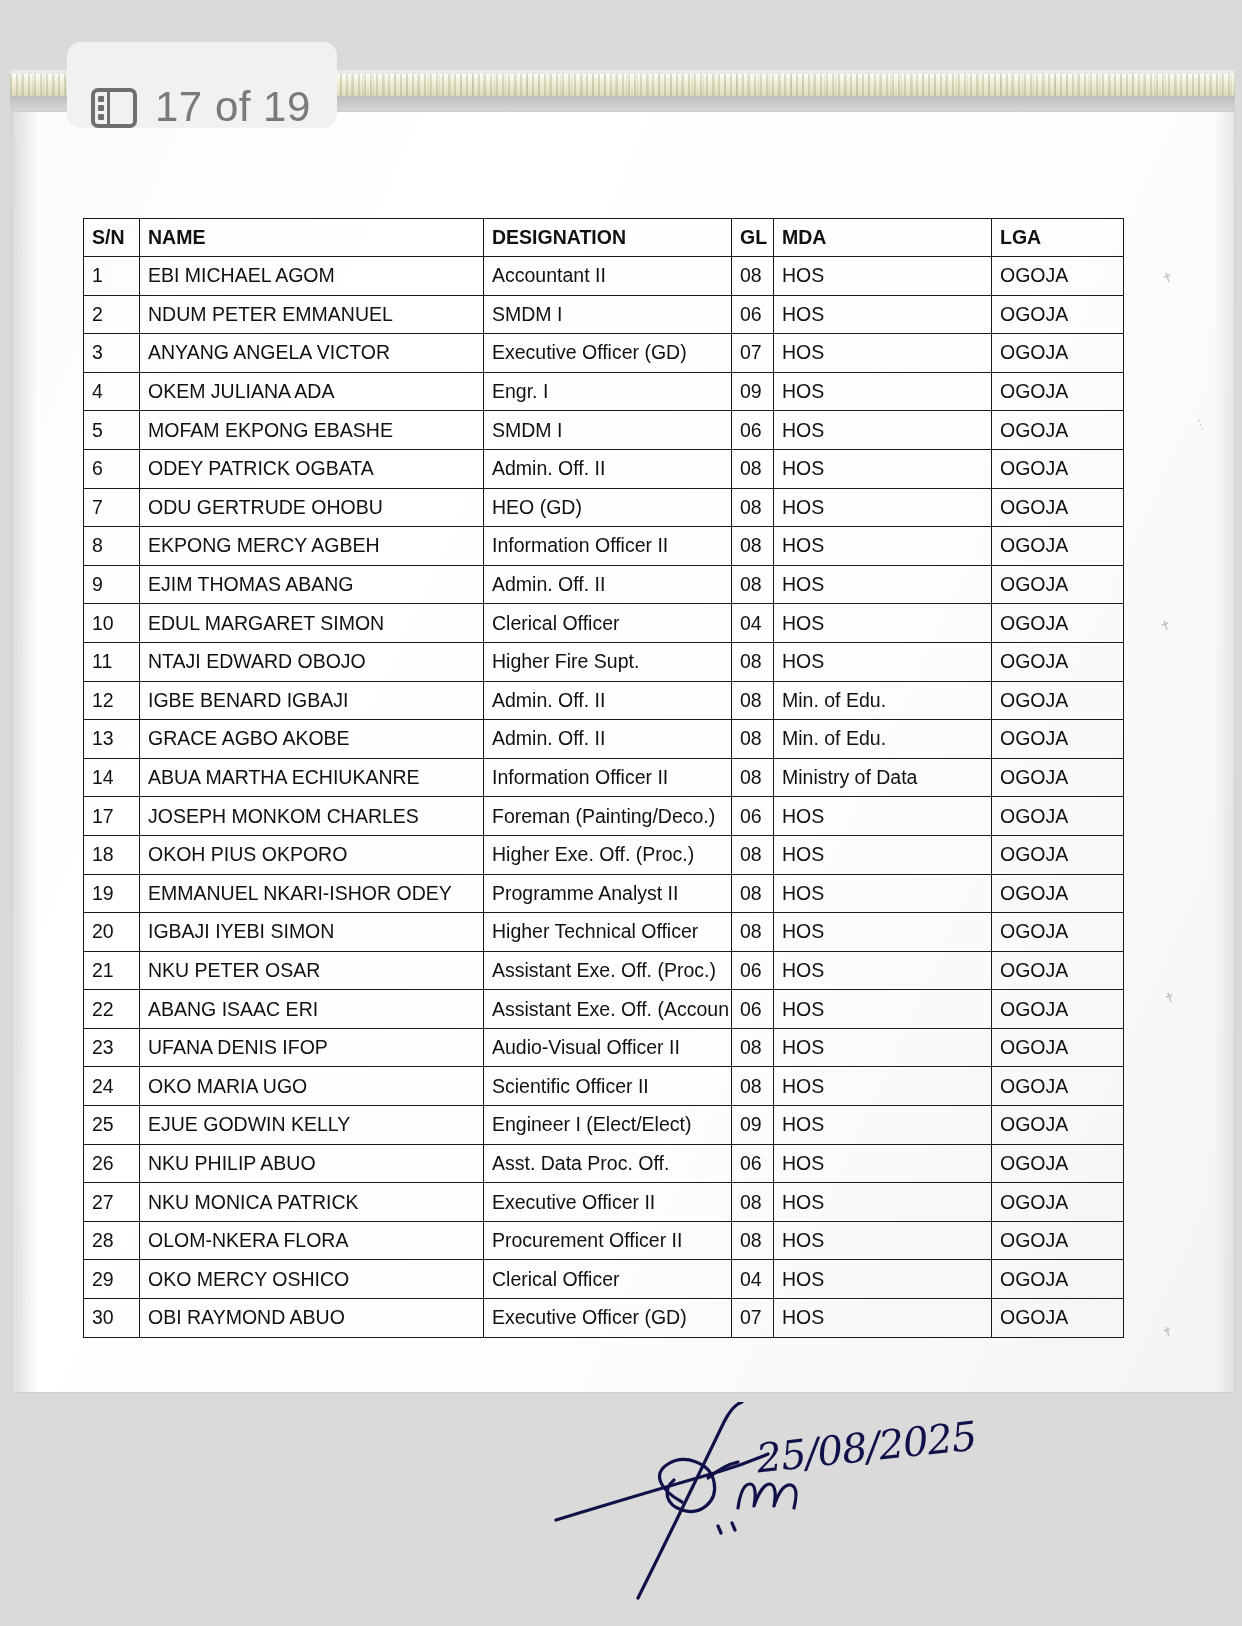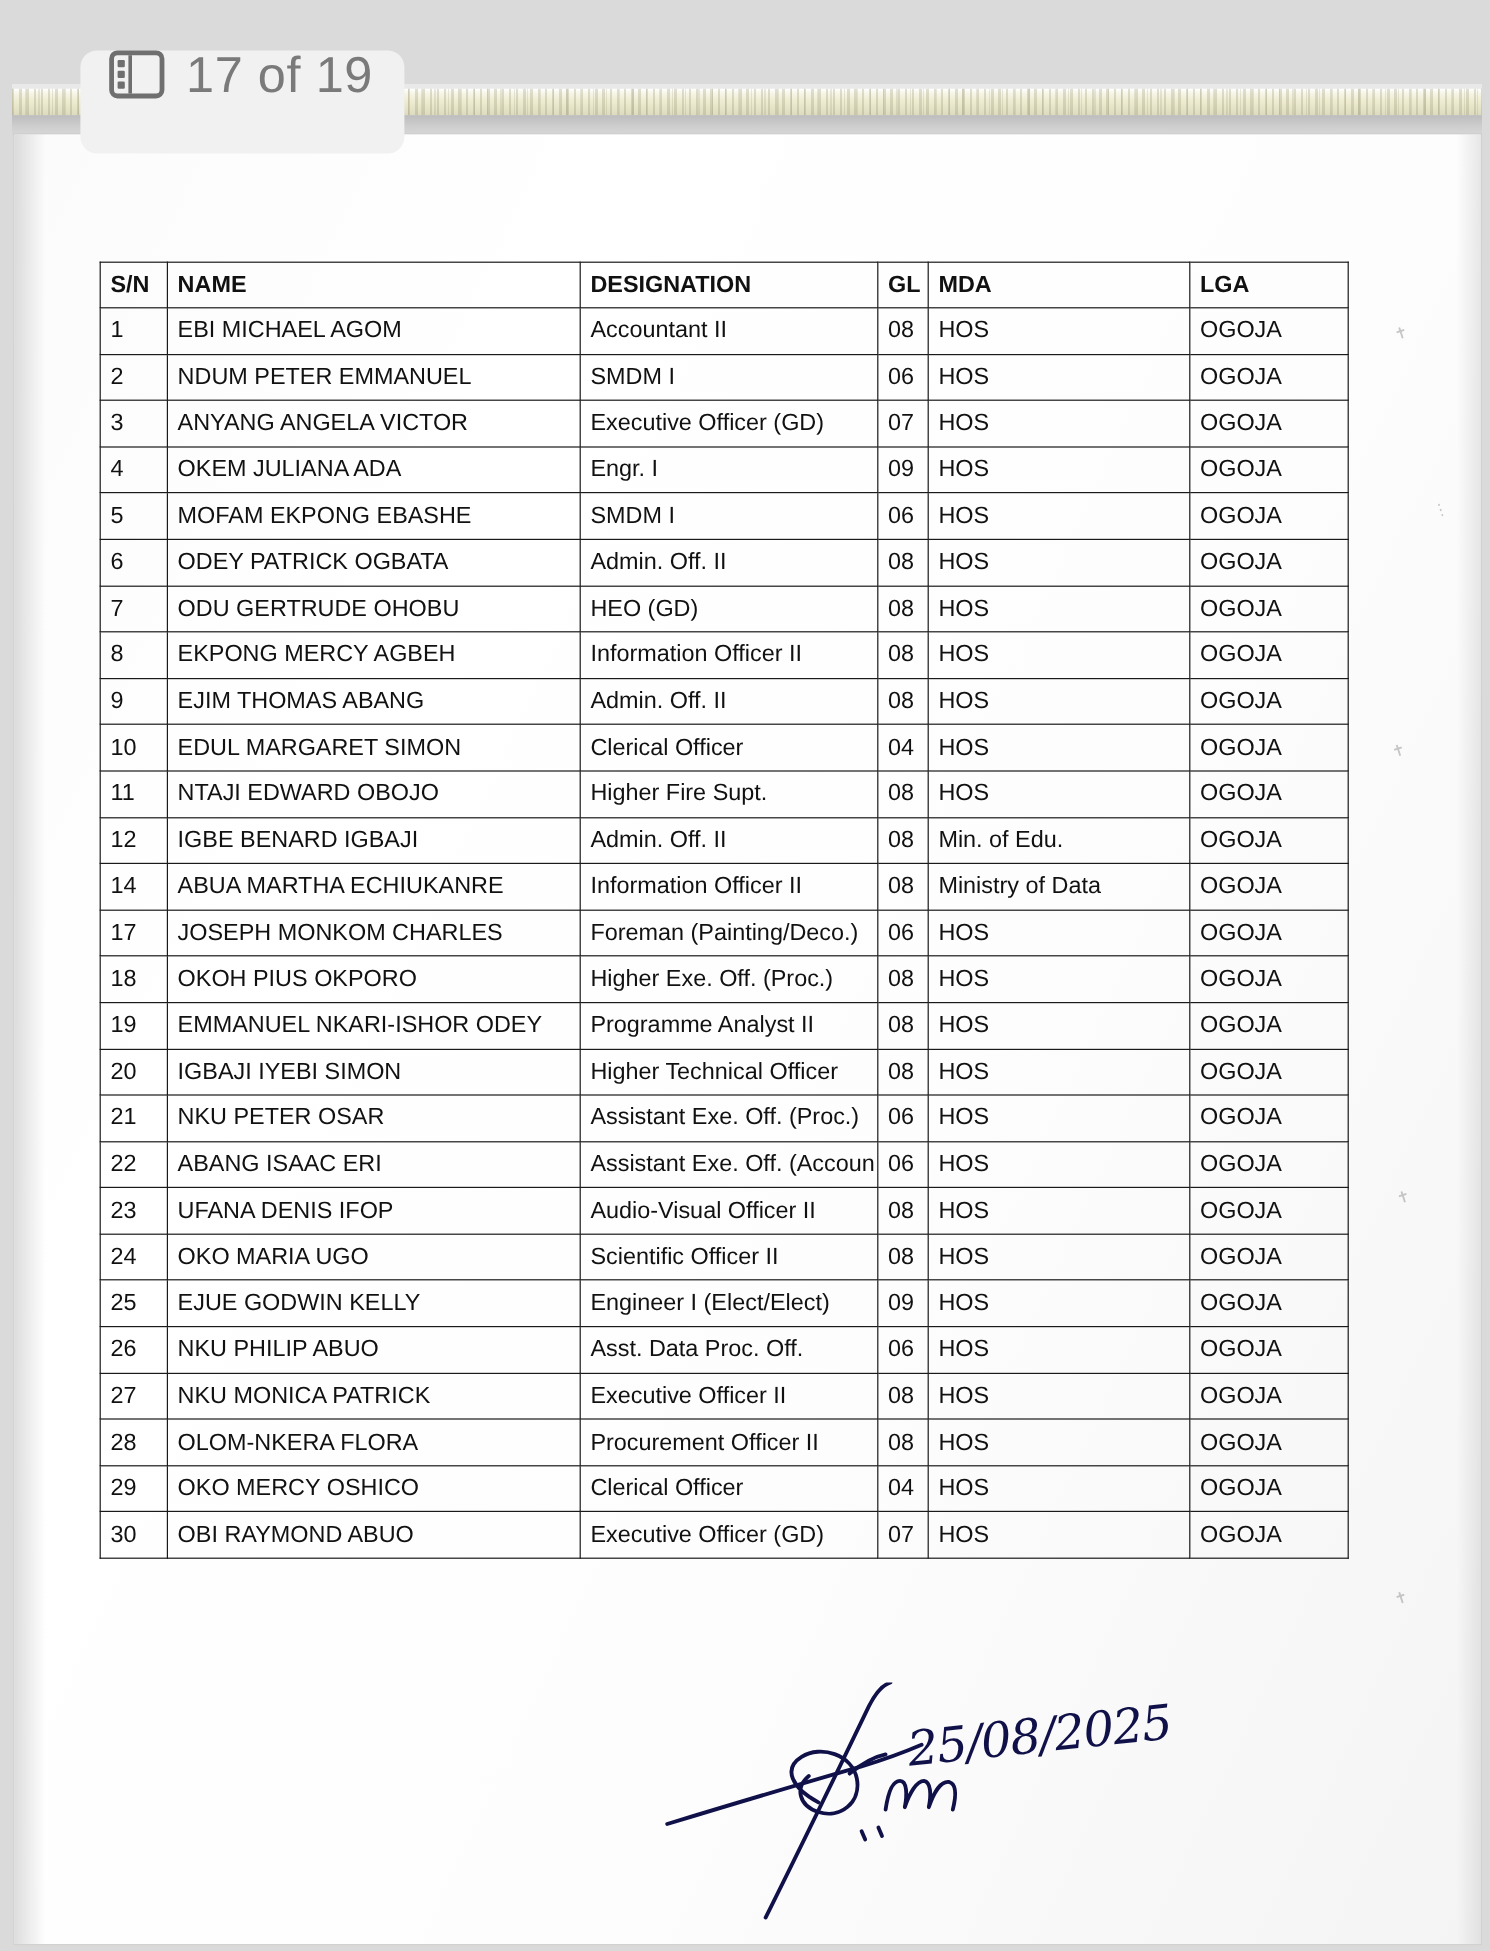--- a/index.html
+++ b/index.html
@@ -41,42 +41,42 @@
   }
   .edge-wave{
     position:absolute; left:10px; top:70px; width:1225px; height:14px;
     background: radial-gradient(120% 160% at 50% 130%, rgba(255,255,255,0) 55%, #e9e9e9 56%);
   }
 
   
   .page {
     position: absolute;
     left: 12px; top: 112px;
-    width: 1222px; height: 1508px;
+    width: 1222px; height: 1280px;
     background: linear-gradient(115deg,#fbfbfb 0%, #ffffff 26%, #fdfdfd 62%, #f4f4f4 100%);
     box-shadow: 0 0 0 1px rgba(0,0,0,.04);
   }
   .page::before{
     
     content:"";
     position:absolute; left:0; top:0; width:26px; height:100%;
     background: linear-gradient(90deg, rgba(180,180,180,.45) 0%, rgba(255,255,255,0) 100%);
   }
   .page::after{
     content:"";
     position:absolute; right:0; top:0; width:20px; height:100%;
     background: linear-gradient(270deg, rgba(190,190,190,.35) 0%, rgba(255,255,255,0) 100%);
   }
 
   
   .page-badge{
     position:absolute;
     left:67px; top:42px;
     height:86px;
-    display:flex; align-items:flex-start; gap:18px;
+    display:flex; align-items:flex-end; gap:18px;
     padding: 0 26px 0 24px;
     background:#f1f1f1;
     border-radius:14px;
     z-index: 30;
   }
   .badge-icon{
     width:46px; height:40px;
     position:relative;
     border:4px solid #6f6f6f;
     border-radius:7px;
@@ -303,20 +303,28 @@
             </tr>
             <tr>
               <td class="sn">12</td>
               <td class="nm">IGBE BENARD IGBAJI</td>
               <td class="ds">Admin. Off. II</td>
               <td class="gl">08</td>
               <td class="md">Min. of Edu.</td>
               <td class="lga">OGOJA</td>
             </tr>
             <tr>
+              <td class="sn">13</td>
+              <td class="nm">GRACE AGBO AKOBE</td>
+              <td class="ds">Admin. Off. II</td>
+              <td class="gl">08</td>
+              <td class="md">Min. of Edu.</td>
+              <td class="lga">OGOJA</td>
+            </tr>
+            <tr>
               <td class="sn">14</td>
               <td class="nm">ABUA MARTHA ECHIUKANRE</td>
               <td class="ds">Information Officer II</td>
               <td class="gl">08</td>
               <td class="md">Ministry of Data</td>
               <td class="lga">OGOJA</td>
             </tr>
             <tr>
               <td class="sn">17</td>
               <td class="nm">JOSEPH MONKOM CHARLES</td>

